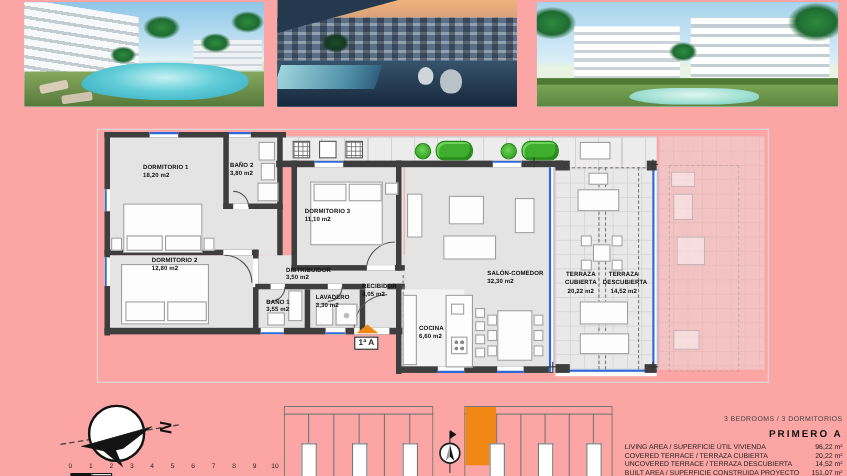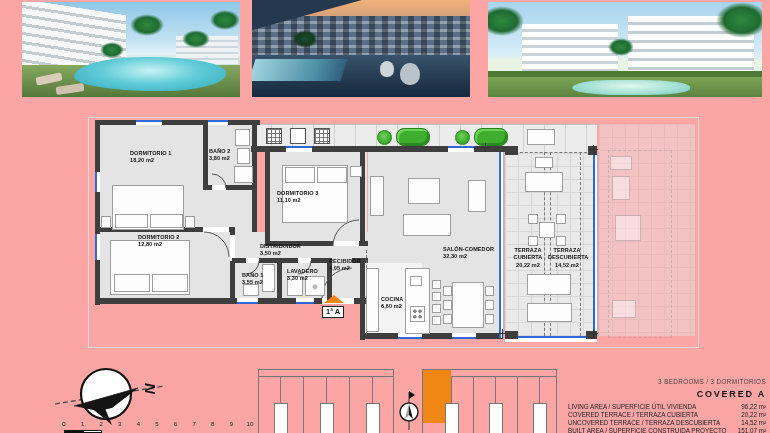--- a/index.html
+++ b/index.html
@@ -350,21 +350,21 @@
     <div class="kp-v" style="left:73px;"></div>
     <div class="kp-v" style="left:95px;"></div>
     <div class="kp-v" style="left:117px;"></div>
     <div class="kp-n" style="left:23px;"></div>
     <div class="kp-n" style="left:67px;"></div>
     <div class="kp-n" style="left:111px;"></div>
   </div>
 
   <div class="summary" style="left:530px;top:378px;width:236px;">
     <div class="sum-bed">3 BEDROOMS / 3 DORMITORIOS</div>
-    <div class="sum-unit">COVERED A</div>
+    <div class="sum-unit">PRIMERO A</div>
     <div class="sum-row">
       <span>LIVING AREA / SUPERFICIE ÚTIL VIVIENDA</span>
         <span>96,22 m²</span>
       </div>
     <div class="sum-row">
       <span>COVERED TERRACE / TERRAZA CUBIERTA</span>
         <span>20,22 m²</span>
       </div>
     <div class="sum-row">
       <span>UNCOVERED TERRACE / TERRAZA DESCUBIERTA</span>

